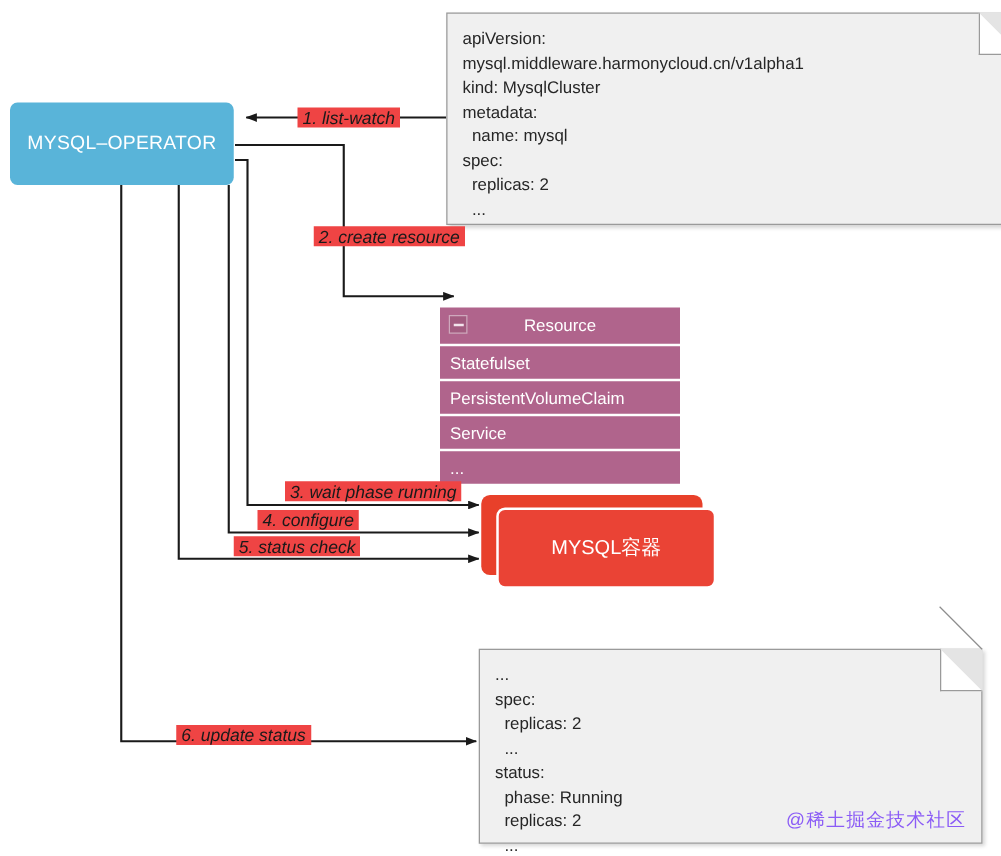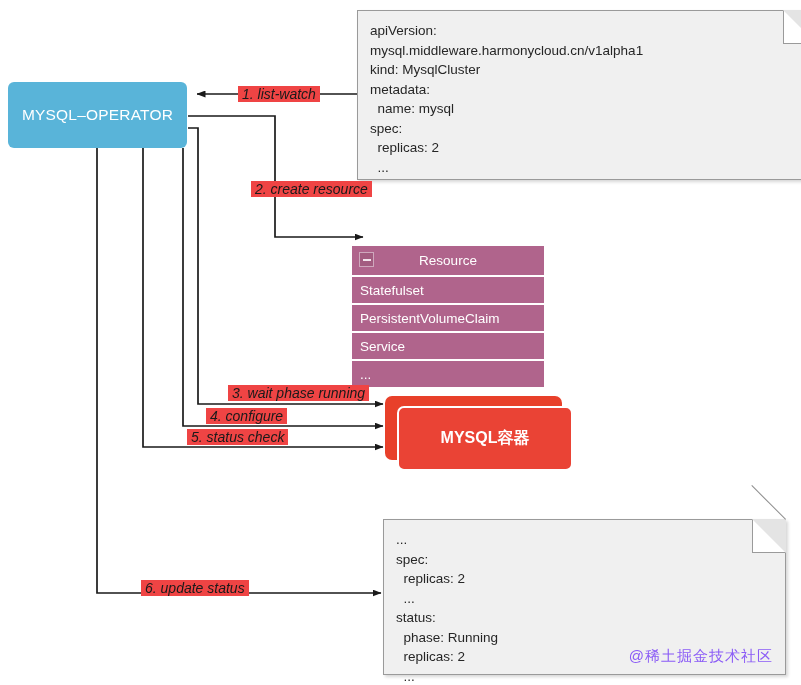--- a/index.html
+++ b/index.html
@@ -185,21 +185,21 @@
     border-radius: 7px;
     border: 2px solid #ffffff;
     box-sizing: border-box;
     display: flex;
     align-items: center;
     justify-content: center;
   }
   .mysql-label {
     color: #ffffff;
     font-size: 16px;
-    font-weight: bold;
+    font-weight: normal;
     white-space: nowrap;
   }
 
   
   .edge-label {
     position: absolute;
     font-size: 14px;
     color: #1a1a1a;
     background: #ef4444;
     white-space: nowrap;

